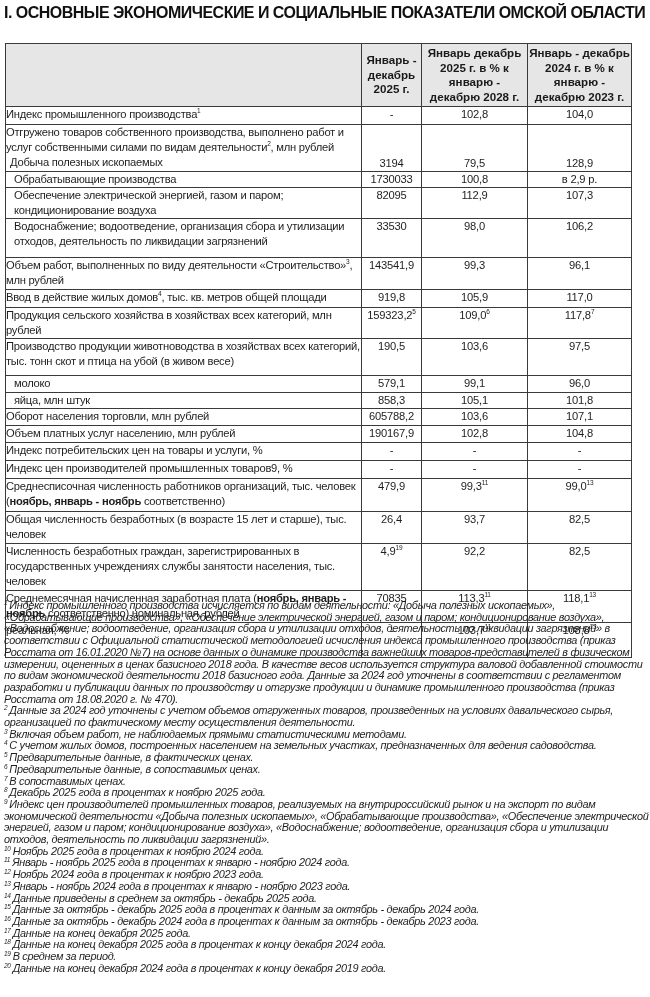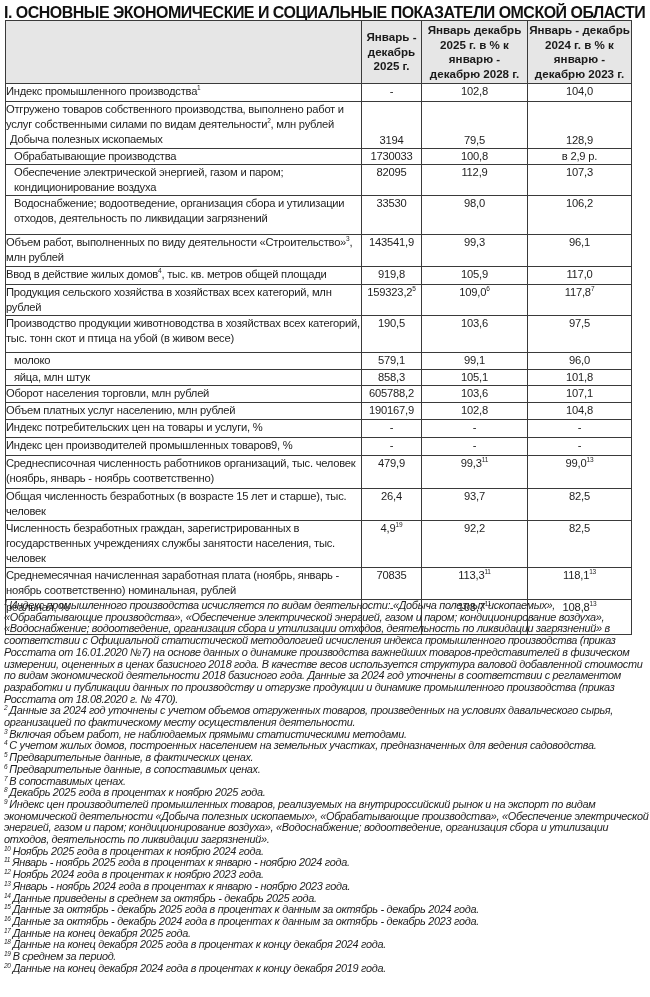--- a/index.html
+++ b/index.html
@@ -4,34 +4,34 @@
 <style>
   html, body { margin: 0; padding: 0; background: #ffffff; }
   body { width: 650px; height: 997px; overflow: hidden; position: relative; color: #1e1e1e; }
   .title {
     position: absolute; left: 4px; top: 2px; width: 646px;
     font-family: "Liberation Sans", sans-serif; font-weight: bold;
     font-size: 17.2px; letter-spacing: -0.55px; color: #111; white-space: nowrap;
     transform: scaleX(0.93); transform-origin: left top;
   }
   table.main {
-    position: absolute; left: 5px; top: 20px; width: 626px;
+    position: absolute; left: 5px; top: 43px; width: 626px;
     border-collapse: collapse; table-layout: fixed;
     font-family: "Liberation Sans", sans-serif; font-size: 11.2px; line-height: 15px;
   }
   table.main td, table.main th { border: 1.3px solid #3a3a3a; padding: 0; vertical-align: top; }
   table.main th {
     background: #e6e6e6; font-weight: bold; font-size: 11.6px; line-height: 14.5px;
     text-align: center; vertical-align: middle; padding: 2px 1px; color: #1a1a1a;
   }
   .lbl { padding: 1px 4px 1px 4px; text-align: left; letter-spacing: -0.25px; }
   .lbl.sub { padding-left: 8px; }
   .num { text-align: center; padding-top: 1px; letter-spacing: -0.2px; }
   sup { font-size: 6.5px; line-height: 0; vertical-align: 5px; }
-  .lbl b { font-weight: normal; text-align: right; }
+  .lbl b { font-weight: bold; text-align: right; }
   .notes {
     position: absolute; left: 4px; top: 600px; width: 645px;
     font-family: "Liberation Sans", sans-serif; font-style: italic;
     font-size: 10.9px; line-height: 11.7px; color: #1e1e1e; letter-spacing: -0.3px;
   }
   .note { margin: 0; }
   .note sup { font-size: 6.5px; vertical-align: 4px; margin-right: 2px; }
 </style>
 </head>
 <body>

